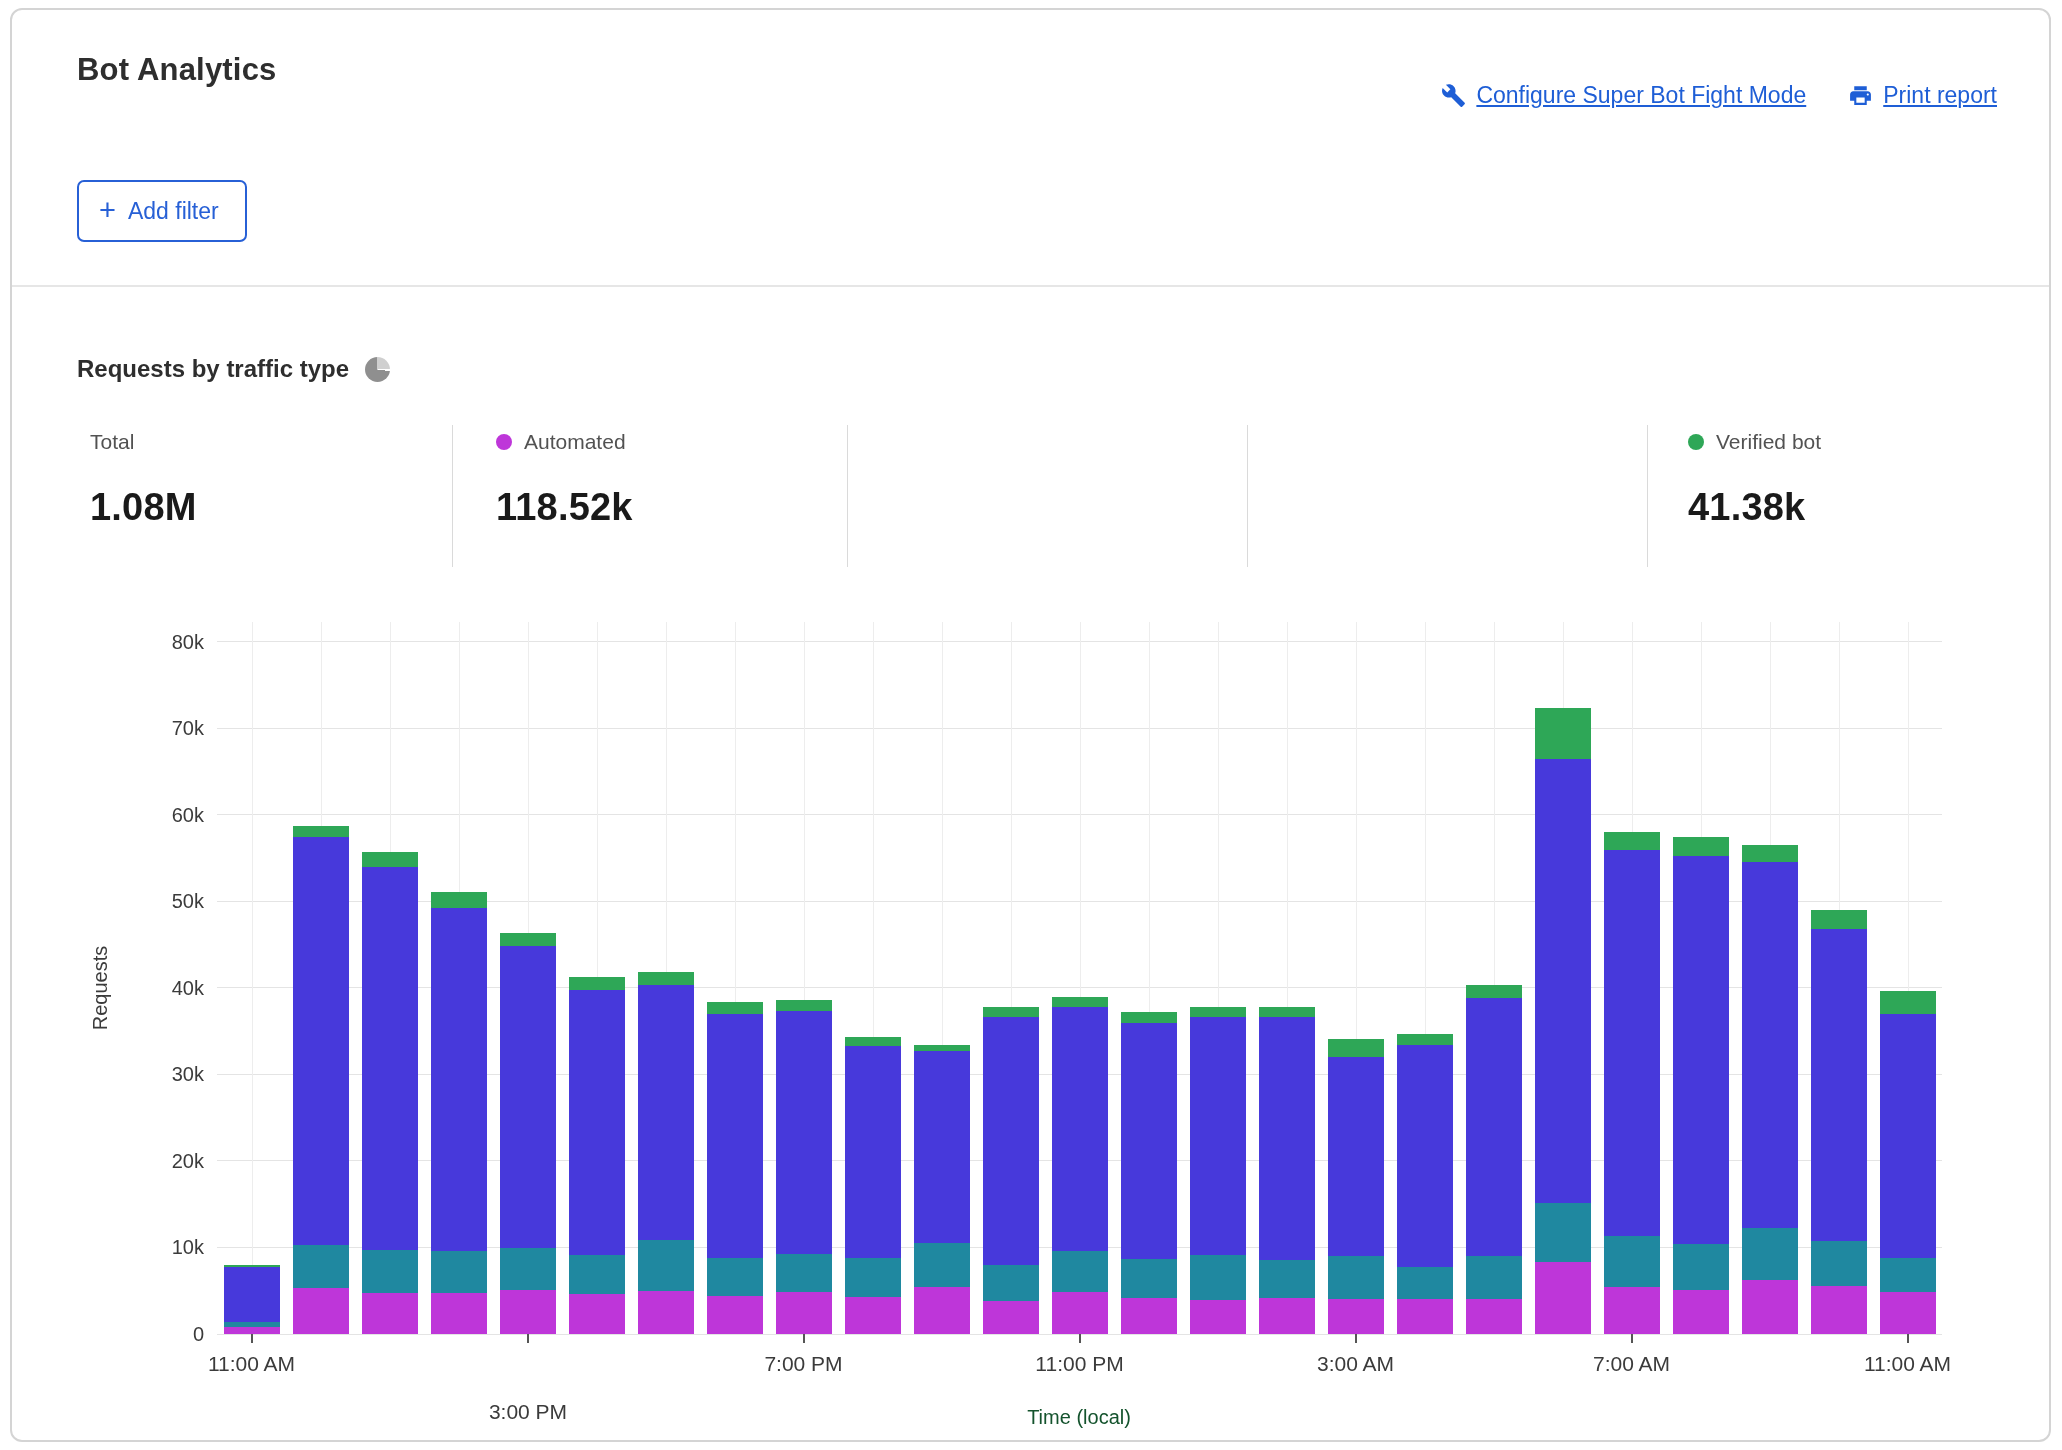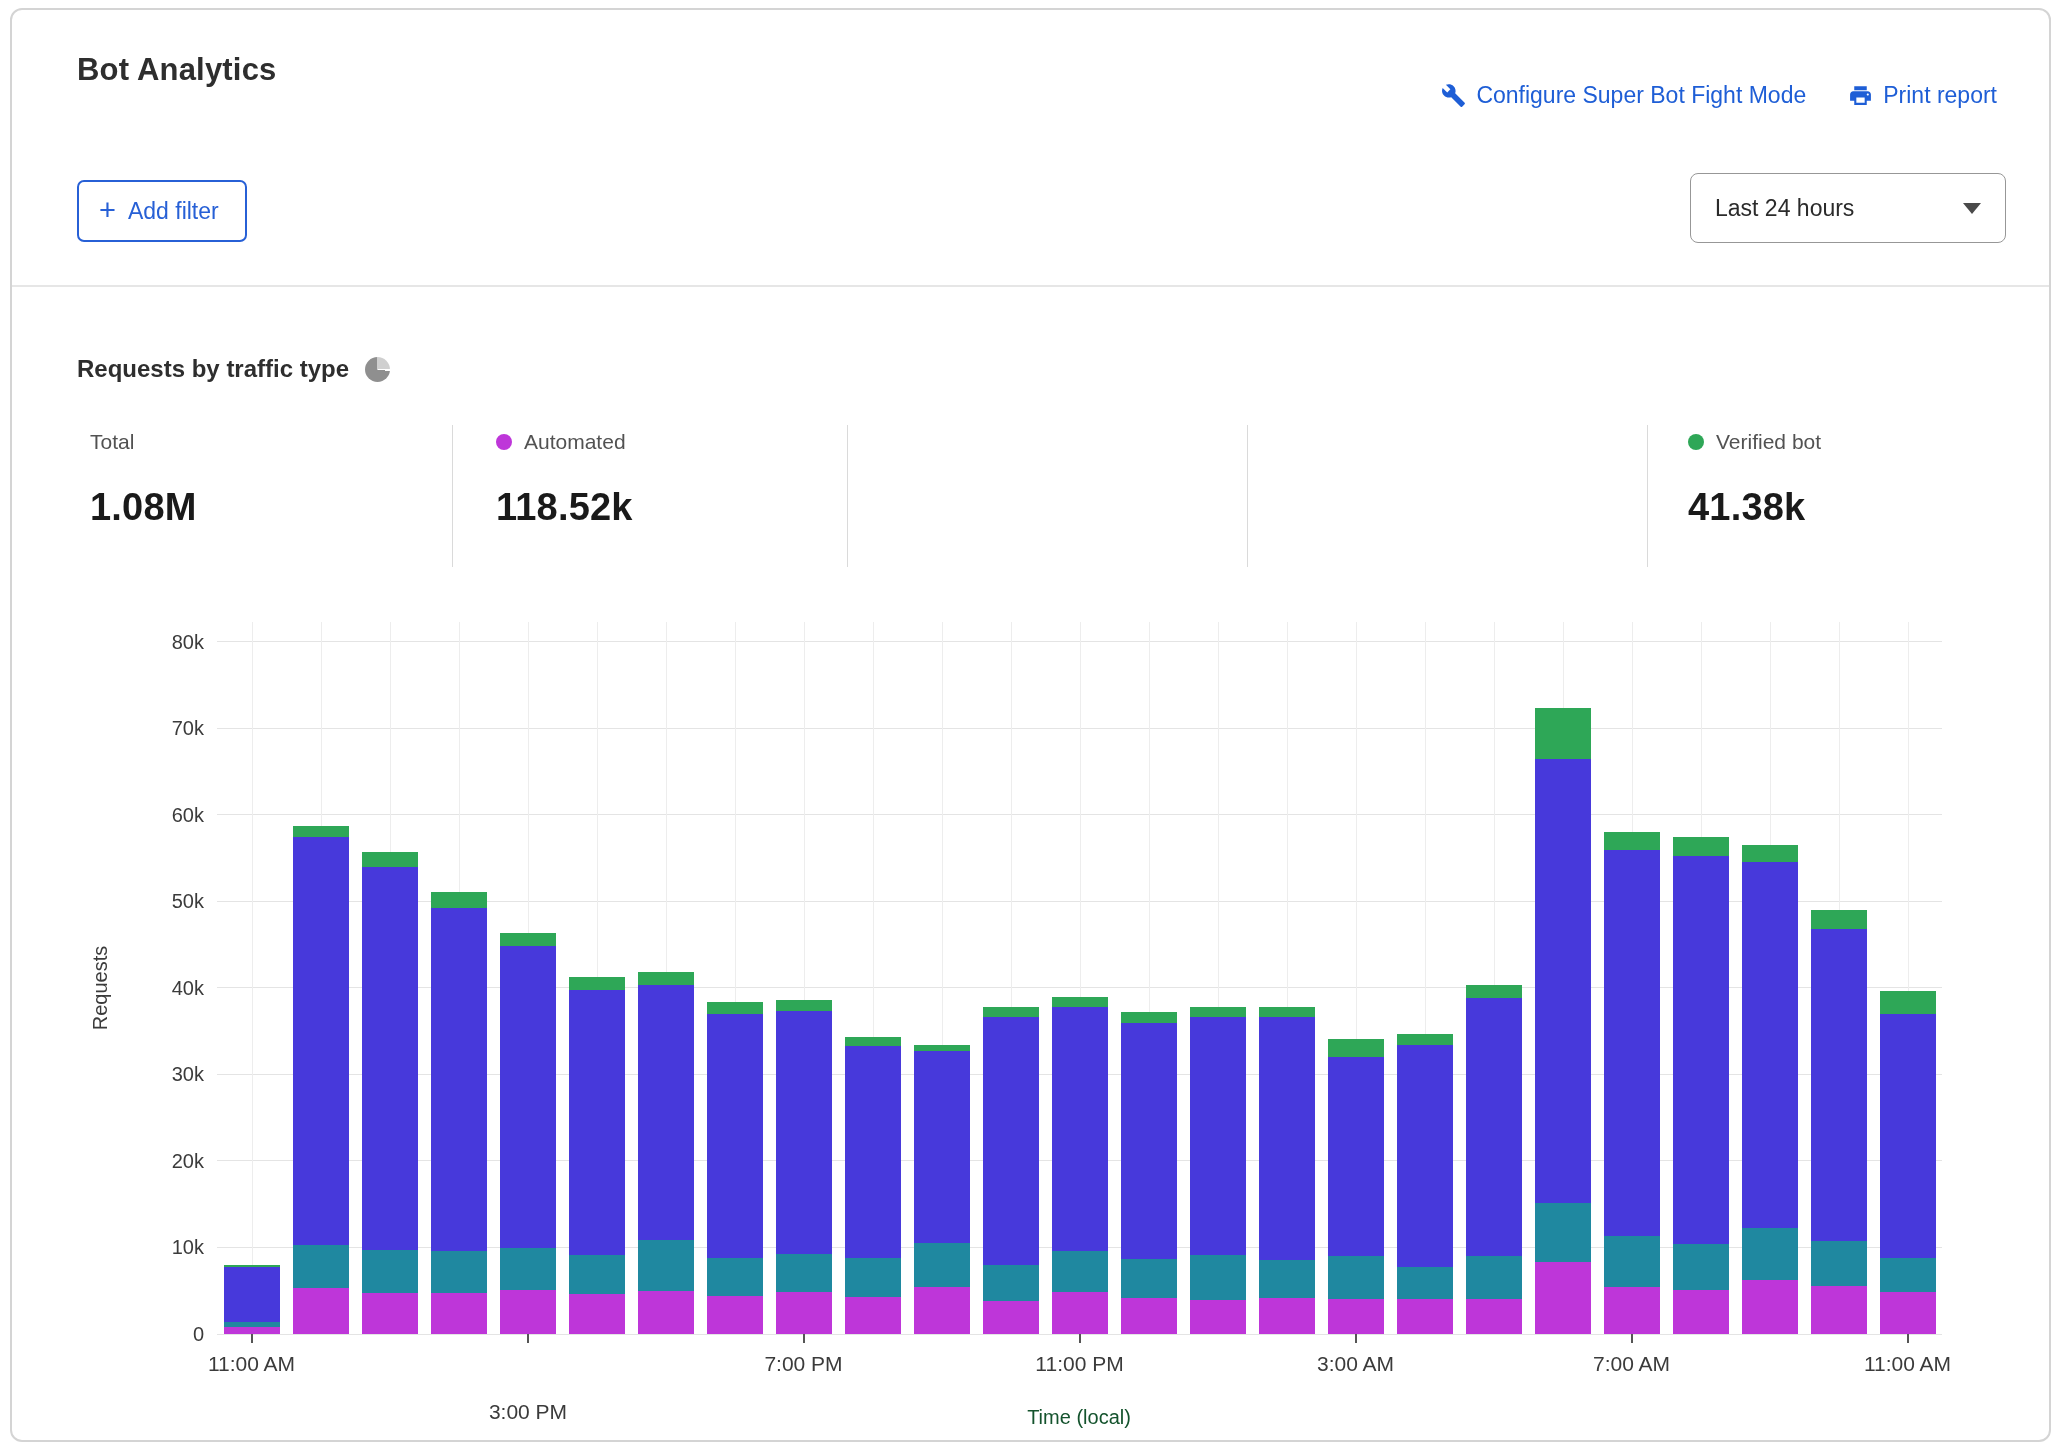--- a/index.html
+++ b/index.html
@@ -3,21 +3,21 @@
 <meta charset="utf-8">
 <style>
   html,body{margin:0;padding:0;background:#fff;}
   body{width:2062px;height:1450px;position:relative;overflow:hidden;
        font-family:"Liberation Sans","DejaVu Sans",sans-serif;-webkit-font-smoothing:antialiased;}
   .card{position:absolute;left:10px;top:8px;width:2041px;height:1434px;background:#fff;
         border:2px solid #d4d4d4;border-radius:12px;box-sizing:border-box;}
   
   .page-title{position:absolute;left:65px;top:42px;font-size:31px;font-weight:700;color:#2e2e2e;letter-spacing:.2px;}
   .header-links{position:absolute;right:52px;top:72px;display:flex;align-items:center;gap:42px;}
-  .hlink{display:flex;align-items:center;gap:10px;color:#1e5ed6;font-size:23px;cursor:pointer;}
+  .hlink{display:flex;align-items:center;gap:10px;color:#1e5ed6;font-size:23px;cursor:pointer;text-decoration:underline;}
   .hlink svg{display:block;}
   .add-filter{position:absolute;left:65px;top:170px;height:62px;display:inline-flex;align-items:center;
               padding:0 26px 0 20px;border:2px solid #2760d6;border-radius:7px;color:#2760d6;
               font-size:23px;background:#fff;cursor:pointer;box-sizing:border-box;}
   .add-filter .plus{font-size:29px;font-weight:400;margin-right:12px;line-height:1;position:relative;top:-1px;}
   .time-select{position:absolute;left:1678px;top:163px;width:316px;height:70px;border:1.5px solid #979797;
                border-radius:8px;background:#fff;display:flex;align-items:center;box-sizing:border-box;
                padding:0 24px;font-size:23px;color:#2b2b2b;cursor:pointer;}
   .time-select .chev{margin-left:auto;width:0;height:0;border-left:9px solid transparent;
                      border-right:9px solid transparent;border-top:11px solid #4a4a4a;}
@@ -71,24 +71,20 @@
       </span>
       <span>Print report</span>
     </div>
   </div>
 
   <button class="add-filter">
     <span class="plus">+</span>
     <span>Add filter</span>
   </button>
 
-  <div class="time-select">
-    <span>Last 24 hours</span>
-    <span class="chev"></span>
-  </div>
 
   <div class="header-divider"></div>
 
   <div class="section-title">
     <span>Requests by traffic type</span>
     <span class="pie-ico"></span>
   </div>
 
   <div class="stat" style="left:78px">
     <div class="stat-label">

